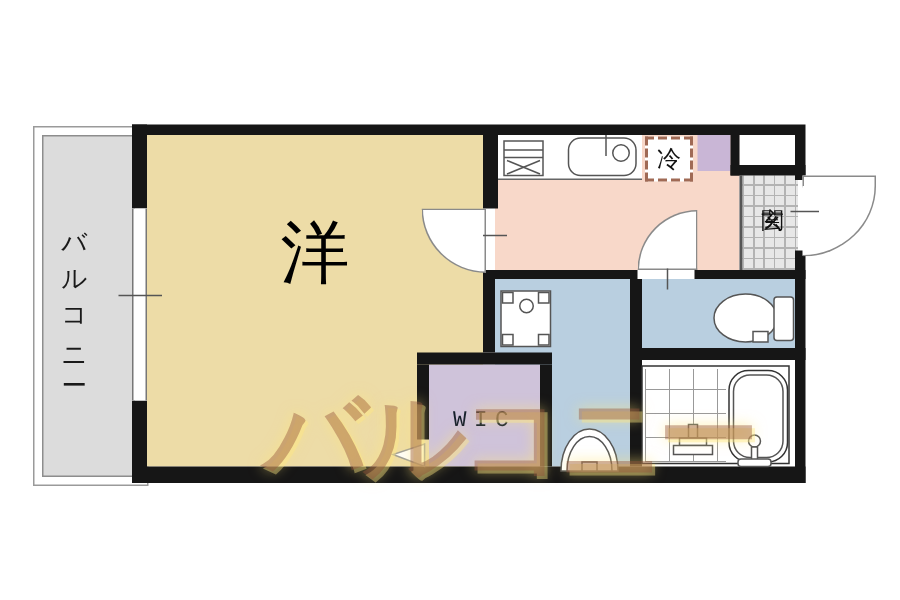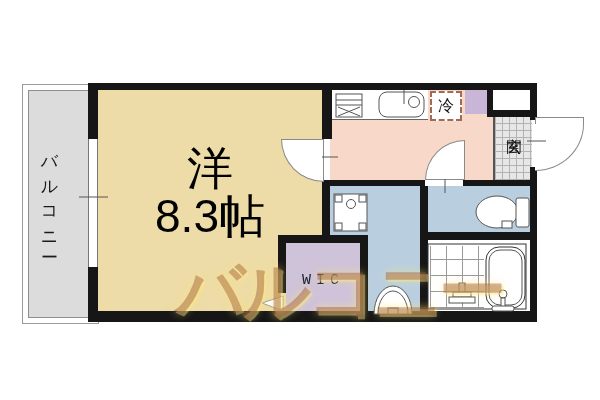--- a/index.html
+++ b/index.html
@@ -180,19 +180,18 @@
         <line x1="445" y1="179" x2="445" y2="193"></line>
         <line x1="527" y1="141" x2="546" y2="141"></line>
         <line x1="79" y1="197" x2="108" y2="197"></line>
       </g>
     </g>
   </svg>
 
   <div class="label vtext balcony-label">バルコニー</div>
   <div class="label living-label">
     <div>洋</div>
-    <div>8.3帖</div>
   </div>
   <div class="label wic-label">WIC</div>
   <div class="label vtext genkan-label">玄関</div>
 
   <div class="watermark">バルコニー</div>
 </div>
 
 </body></html>

